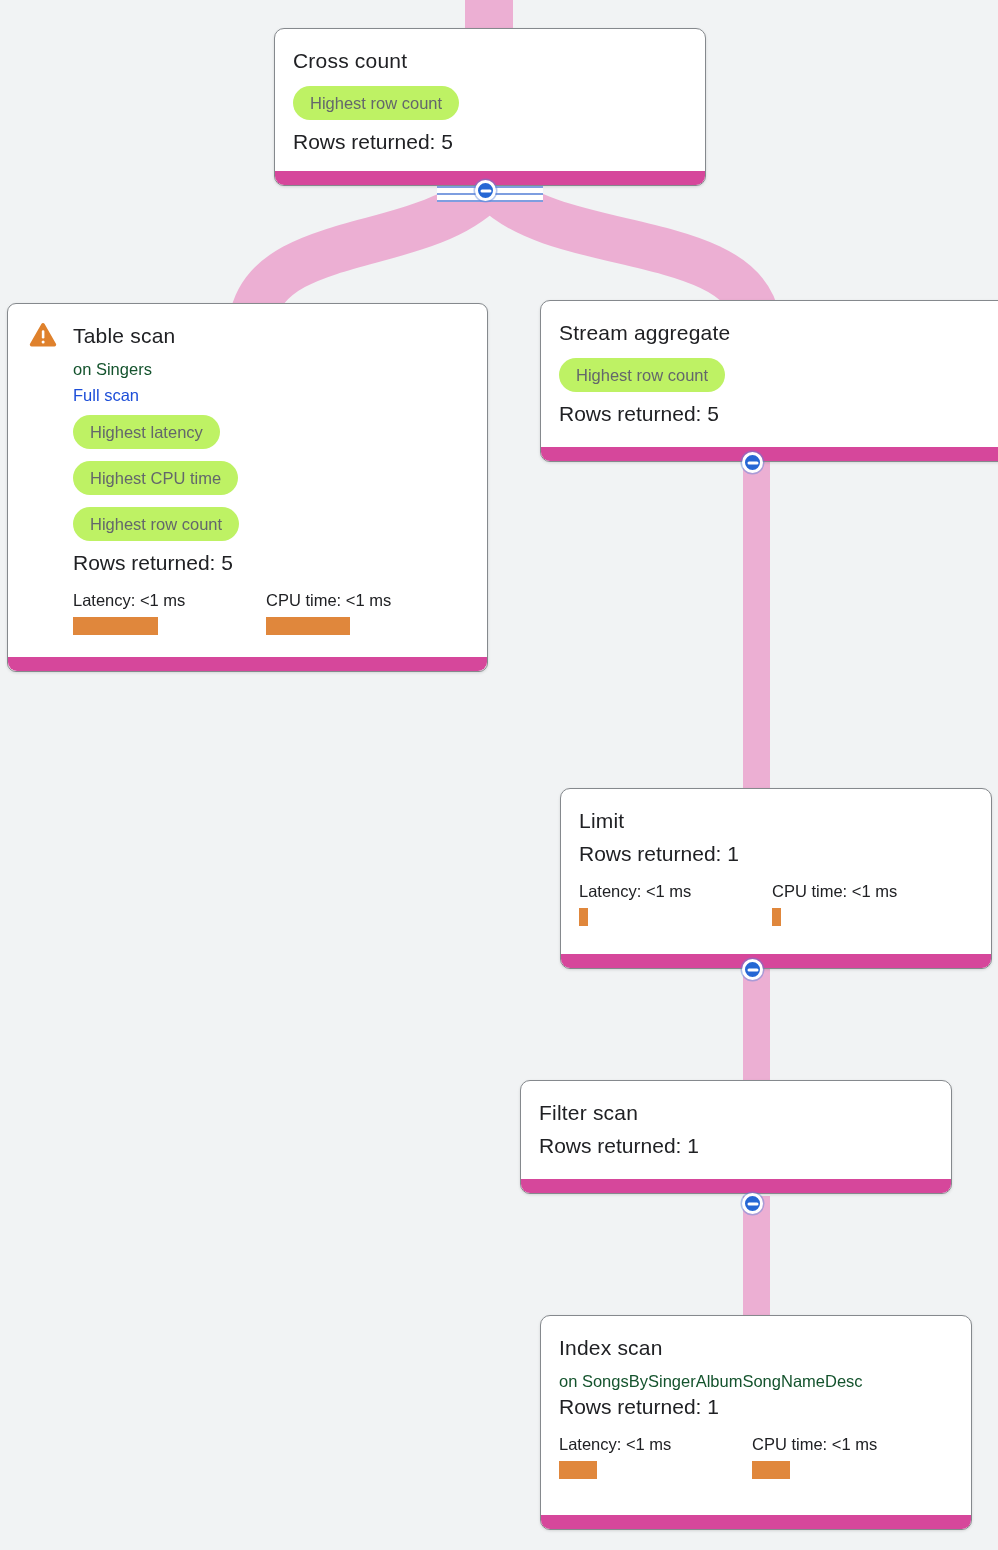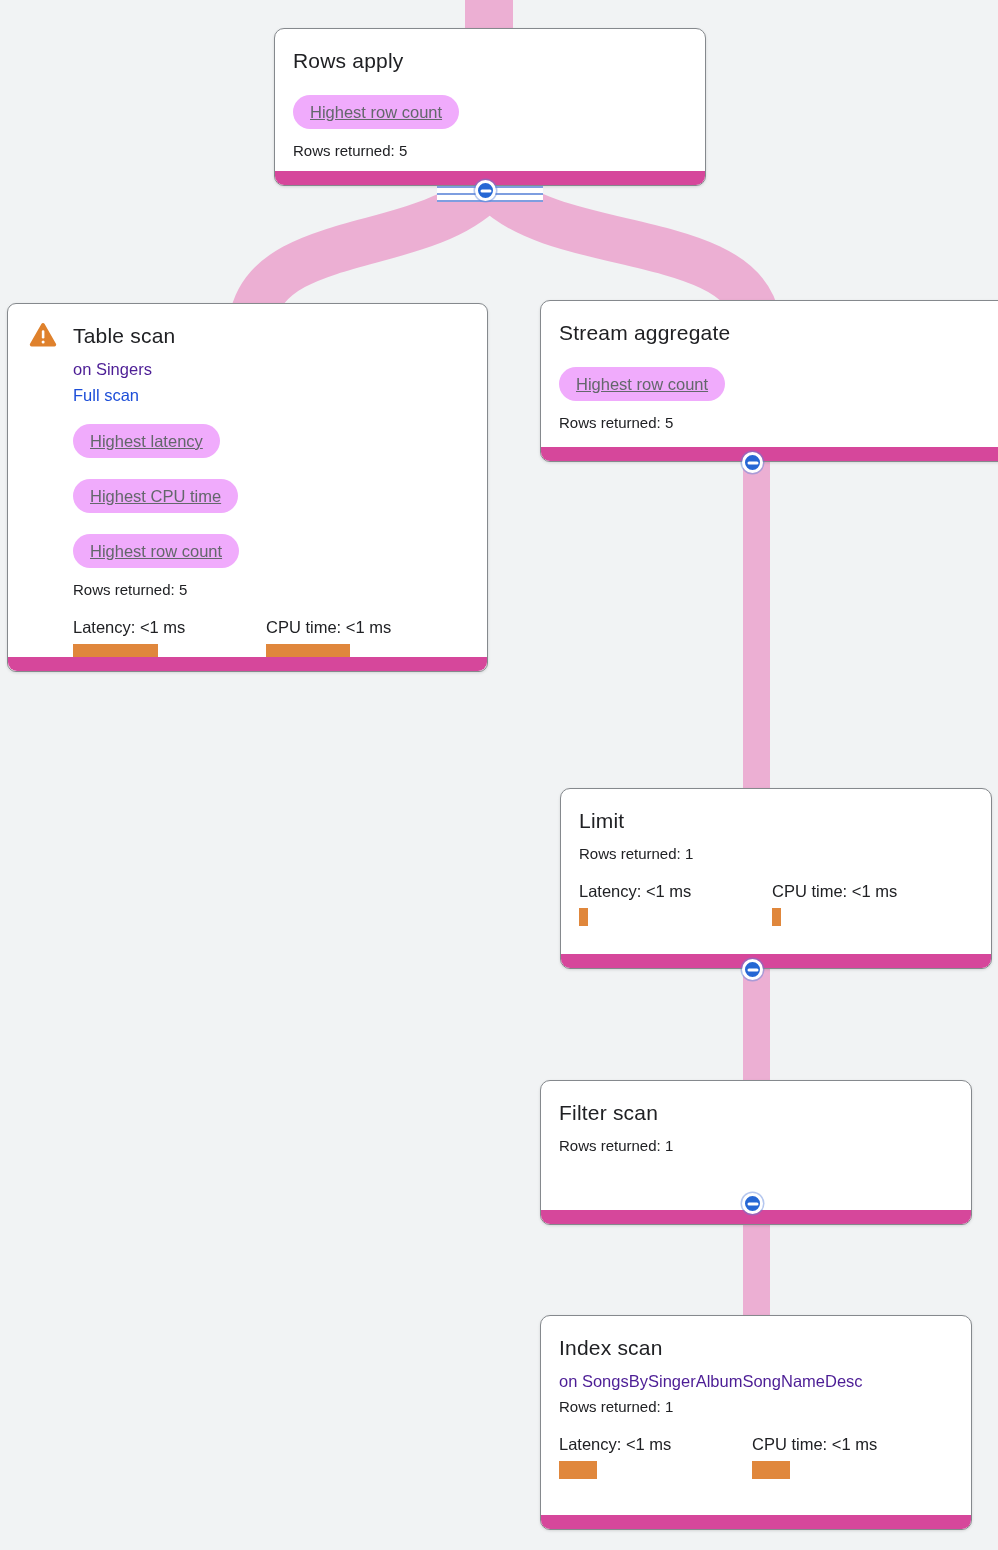--- a/index.html
+++ b/index.html
@@ -16,30 +16,29 @@
     box-shadow:0 1px 3px rgba(0,0,0,.12);
     box-sizing:border-box;
   }
   .card-footer{
     position:absolute;left:0;right:0;bottom:0;height:14px;
     background:#d6479b;border-radius:0 0 9px 9px;
   }
   .card-body{padding:16px 18px 0 18px;}
   .card-body.indent{padding-left:65px;position:relative;}
   .title{font-size:21px;font-weight:500;letter-spacing:.2px;line-height:28px;margin:2px 0 6px 0;}
-  .sub{font-size:16.5px;line-height:26px;color:#4c1d95;}
+  .sub{font-size:16.5px;line-height:26px;color:#14532d;}
   .sub.muted{color:#1d4ed8;}
   .chip{
-    display:inline-block;background:#f0abfc;color:#63676b;
+    display:inline-block;background:#bef264;color:#63676b;
     font-size:16.5px;line-height:20px;padding:7px 17px;border-radius:18px;
-    margin:14px 0 5px 0;
-    text-decoration:underline;
+    margin:5px 0 5px 0;
   }
   .chip-row{margin:2px 0;}
-  .rows-line{font-size:15px;line-height:26px;margin-top:4px;}
+  .rows-line{font-size:21px;line-height:26px;margin-top:4px;}
   .metrics{display:flex;margin-top:12px;}
   .metric{width:193px;}
   .metric:last-child{width:auto;}
   .metric-label{font-size:16.5px;line-height:24px;}
   .bar{height:18px;background:#e0873c;margin-top:5px;}
   .warn-icon{position:absolute;left:21px;top:18px;width:28px;height:26px;}
   .collapse-btn{
     position:absolute;z-index:6;width:21px;height:21px;border-radius:50%;
     background:#2667d4;border:3px solid #fff;padding:0;cursor:pointer;
     box-shadow:0 0 0 1.5px rgba(90,130,220,.45);
@@ -62,21 +61,21 @@
   <rect x="465" y="0" width="48" height="34" fill="#ecafd3"></rect>
   <path d="M 484 190 C 420 254, 268 232, 252 320" stroke="#ecafd3" stroke-width="46" fill="none"></path>
   <path d="M 495 190 C 559 254, 742 232, 757 320" stroke="#ecafd3" stroke-width="46" fill="none"></path>
   <rect x="743" y="458" width="27" height="336" fill="#ecafd3"></rect>
   <rect x="743" y="962" width="27" height="124" fill="#ecafd3"></rect>
   <rect x="743" y="1196" width="27" height="125" fill="#ecafd3"></rect>
 </svg>
 
 <div class="card" style="left:274px;top:28px;width:432px;height:158px;">
   <div class="card-body">
-    <div class="title">Rows apply</div>
+    <div class="title">Cross count</div>
     <div class="chip-row"><span class="chip">Highest row count</span></div>
     <div class="rows-line">Rows returned: 5</div>
   </div>
   <div class="card-footer"></div>
 </div>
 
 <div class="card" style="left:7px;top:303px;width:481px;height:369px;border-radius:9px;">
   <div class="card-body indent">
     <svg class="warn-icon" viewBox="0 0 24 22">
       <path d="M10.6 1.6 L0.9 18.4 a1.6 1.6 0 0 0 1.4 2.4 h19.4 a1.6 1.6 0 0 0 1.4 -2.4 L13.4 1.6 a1.6 1.6 0 0 0 -2.8 0 Z" fill="#df812c"></path>
@@ -124,21 +123,21 @@
       </div>
       <div class="metric">
         <div class="metric-label">CPU time: &lt;1 ms</div>
         <div class="bar" style="width: 9px;"></div>
       </div>
     </div>
   </div>
   <div class="card-footer"></div>
 </div>
 
-<div class="card" style="left:540px;top:1080px;width:432px;height:145px;">
+<div class="card" style="left:520px;top:1080px;width:432px;height:114px;">
   <div class="card-body">
     <div class="title">Filter scan</div>
     <div class="rows-line" style="margin-top:0">Rows returned: 1</div>
   </div>
   <div class="card-footer"></div>
 </div>
 
 <div class="card" style="left:540px;top:1315px;width:432px;height:215px;">
   <div class="card-body">
     <div class="title">Index scan</div>

